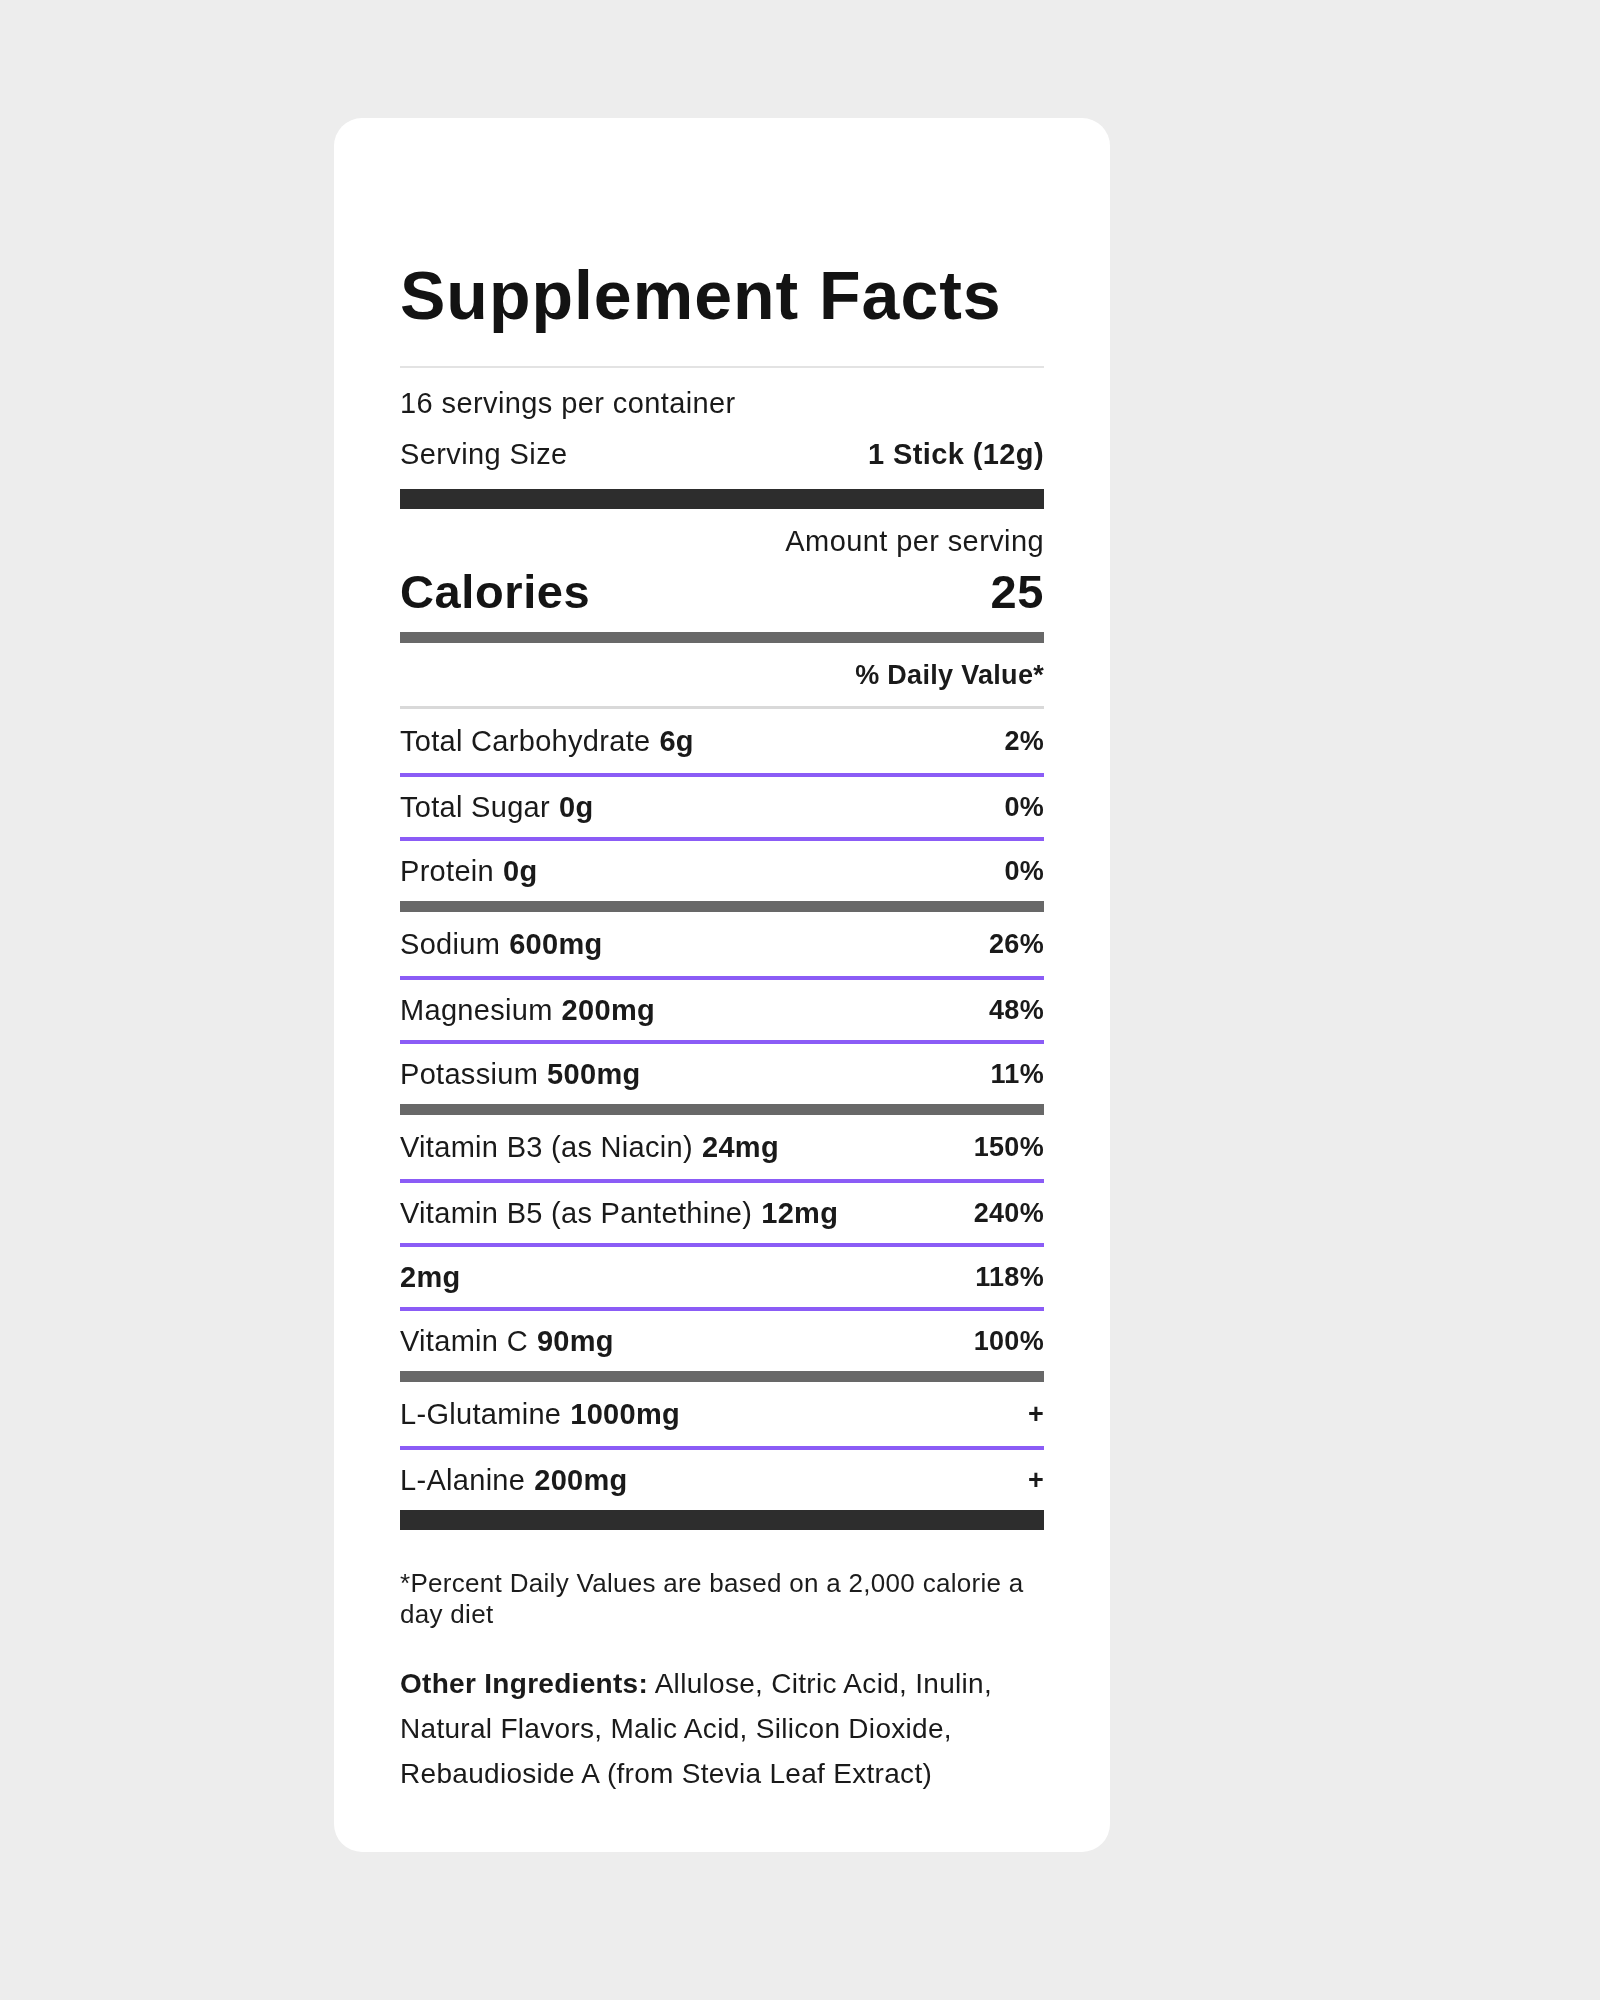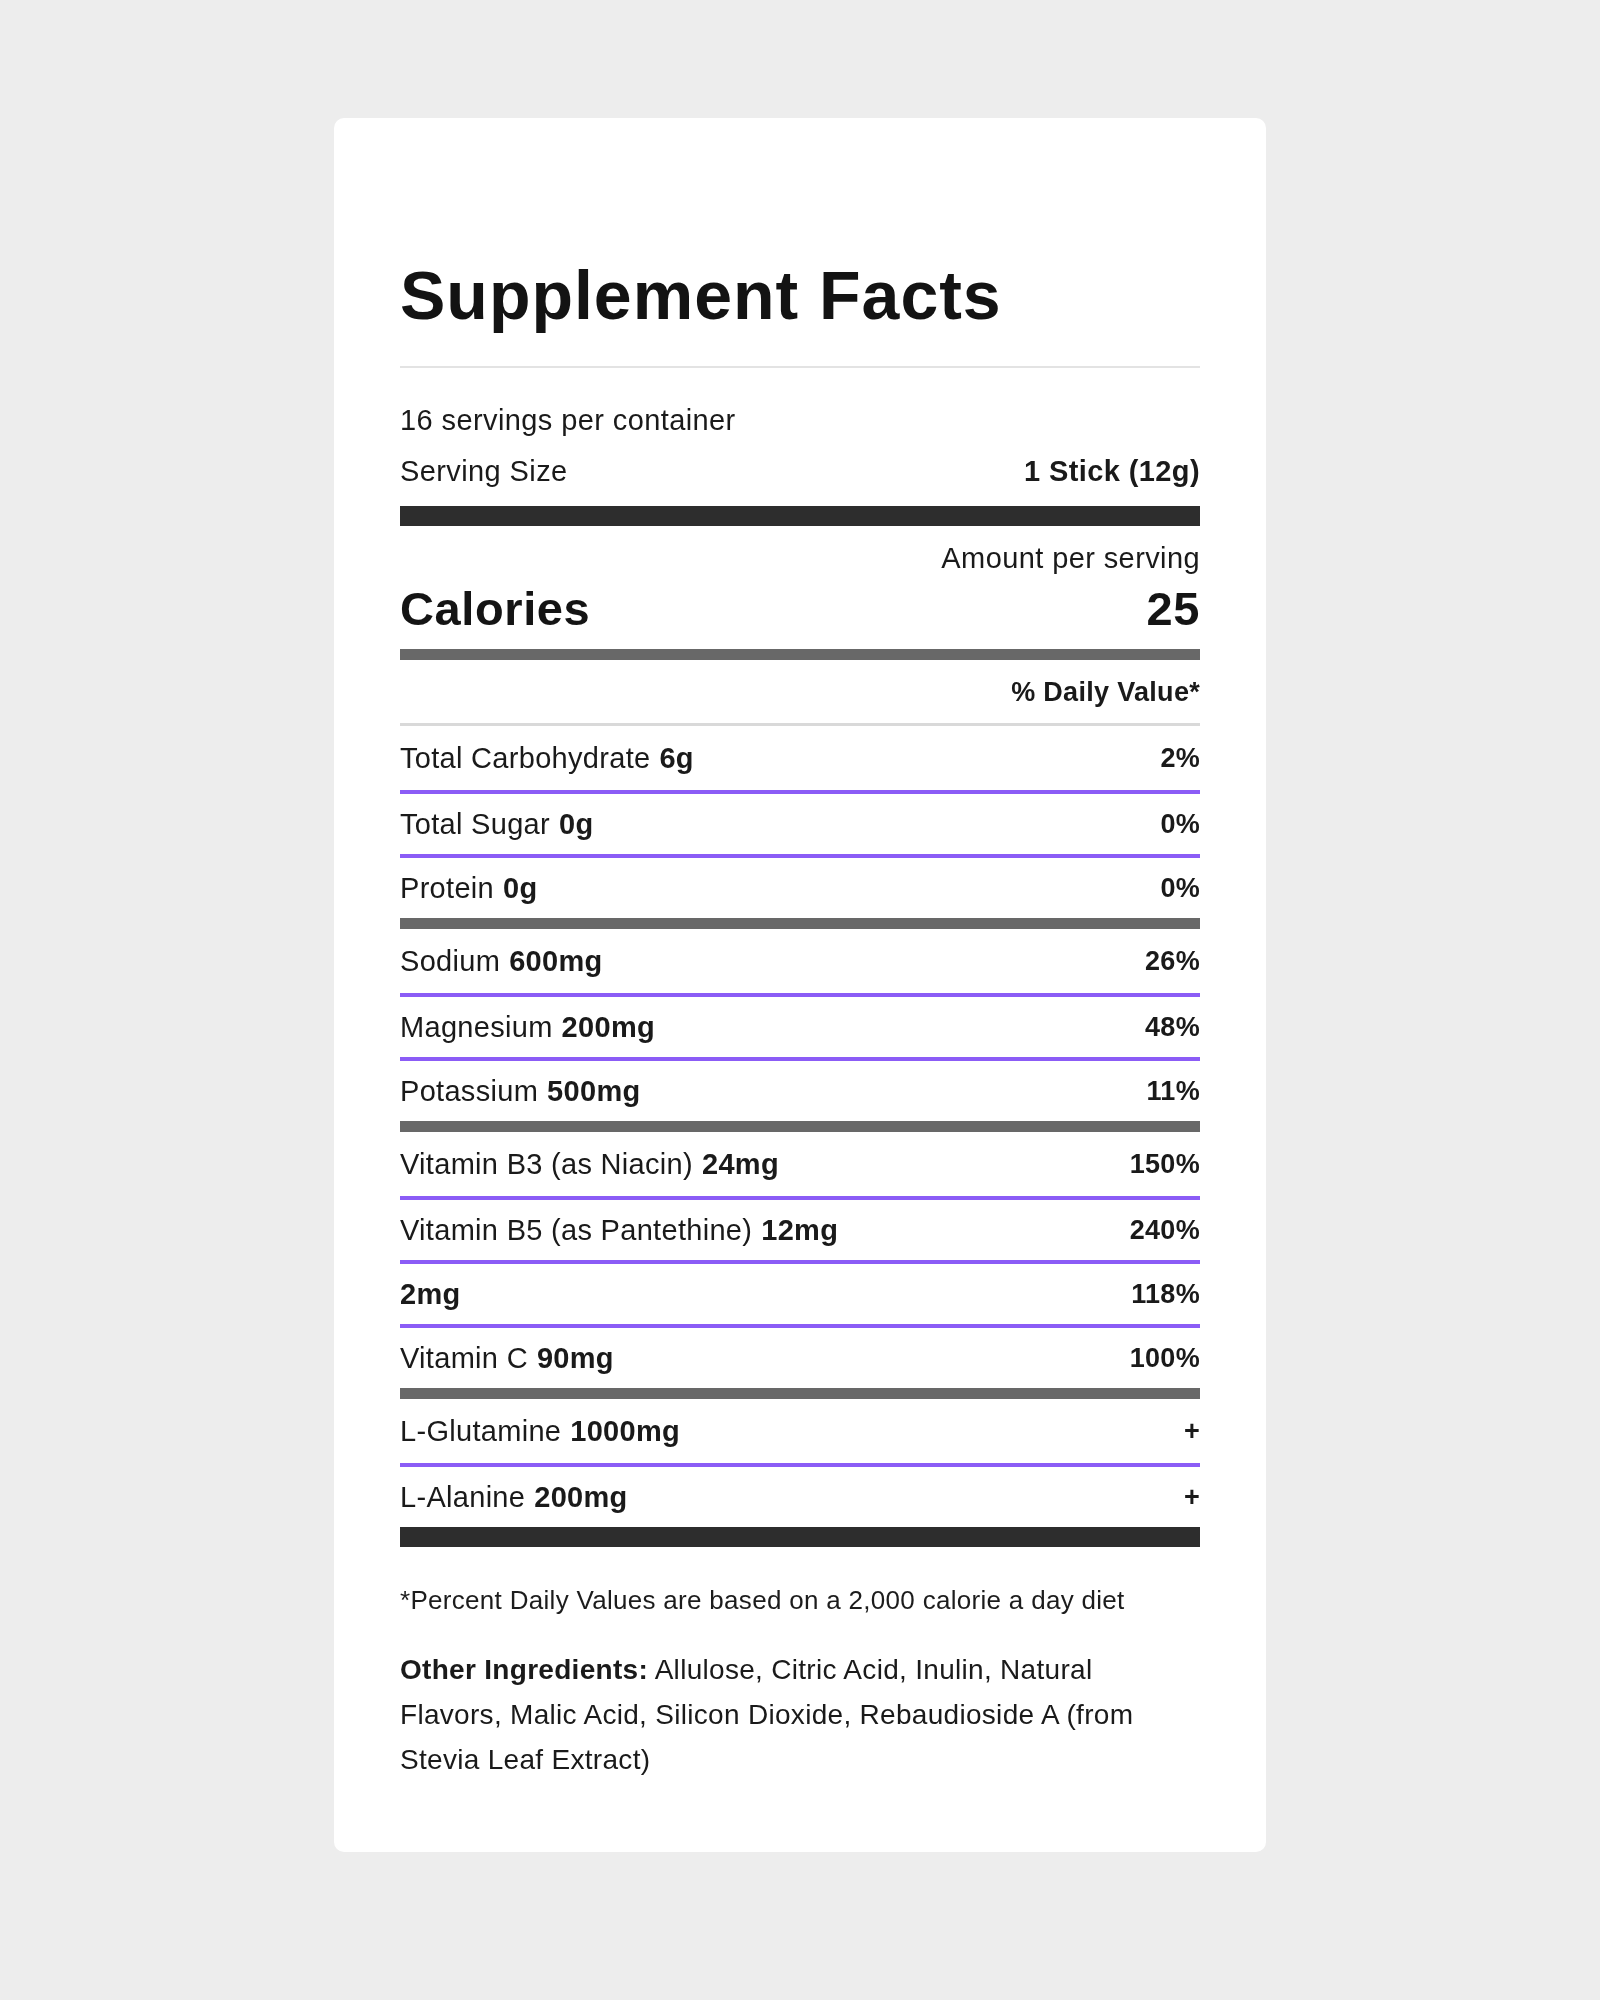--- a/index.html
+++ b/index.html
@@ -7,39 +7,39 @@
   body {
     background:#ededed;
     font-family:"Liberation Sans", sans-serif;
     color:#1a1a1a;
     position:relative;
     overflow:hidden;
   }
   .card {
     position:absolute;
     left:334px; top:118px;
-    width:932px; height:1734px;
+    width:776px; height:1734px;
     background:#ffffff;
-    border-radius:10px;
+    border-radius:28px;
     padding:0 66px;
   }
   .title {
     margin-top:138px;
     font-size:68px;
     font-weight:bold;
     letter-spacing:1px;
     color:#131313;
   }
   .title-divider {
     margin-top:32px;
     height:2px;
     background:#e3e3e3;
   }
   .servings {
-    margin-top:36px;
+    margin-top:19px;
     font-size:29px;
     letter-spacing:0.4px;
   }
   .serving-row {
     margin-top:18px;
     display:flex;
     justify-content:space-between;
     align-items:baseline;
     font-size:29px;
     letter-spacing:0.4px;

